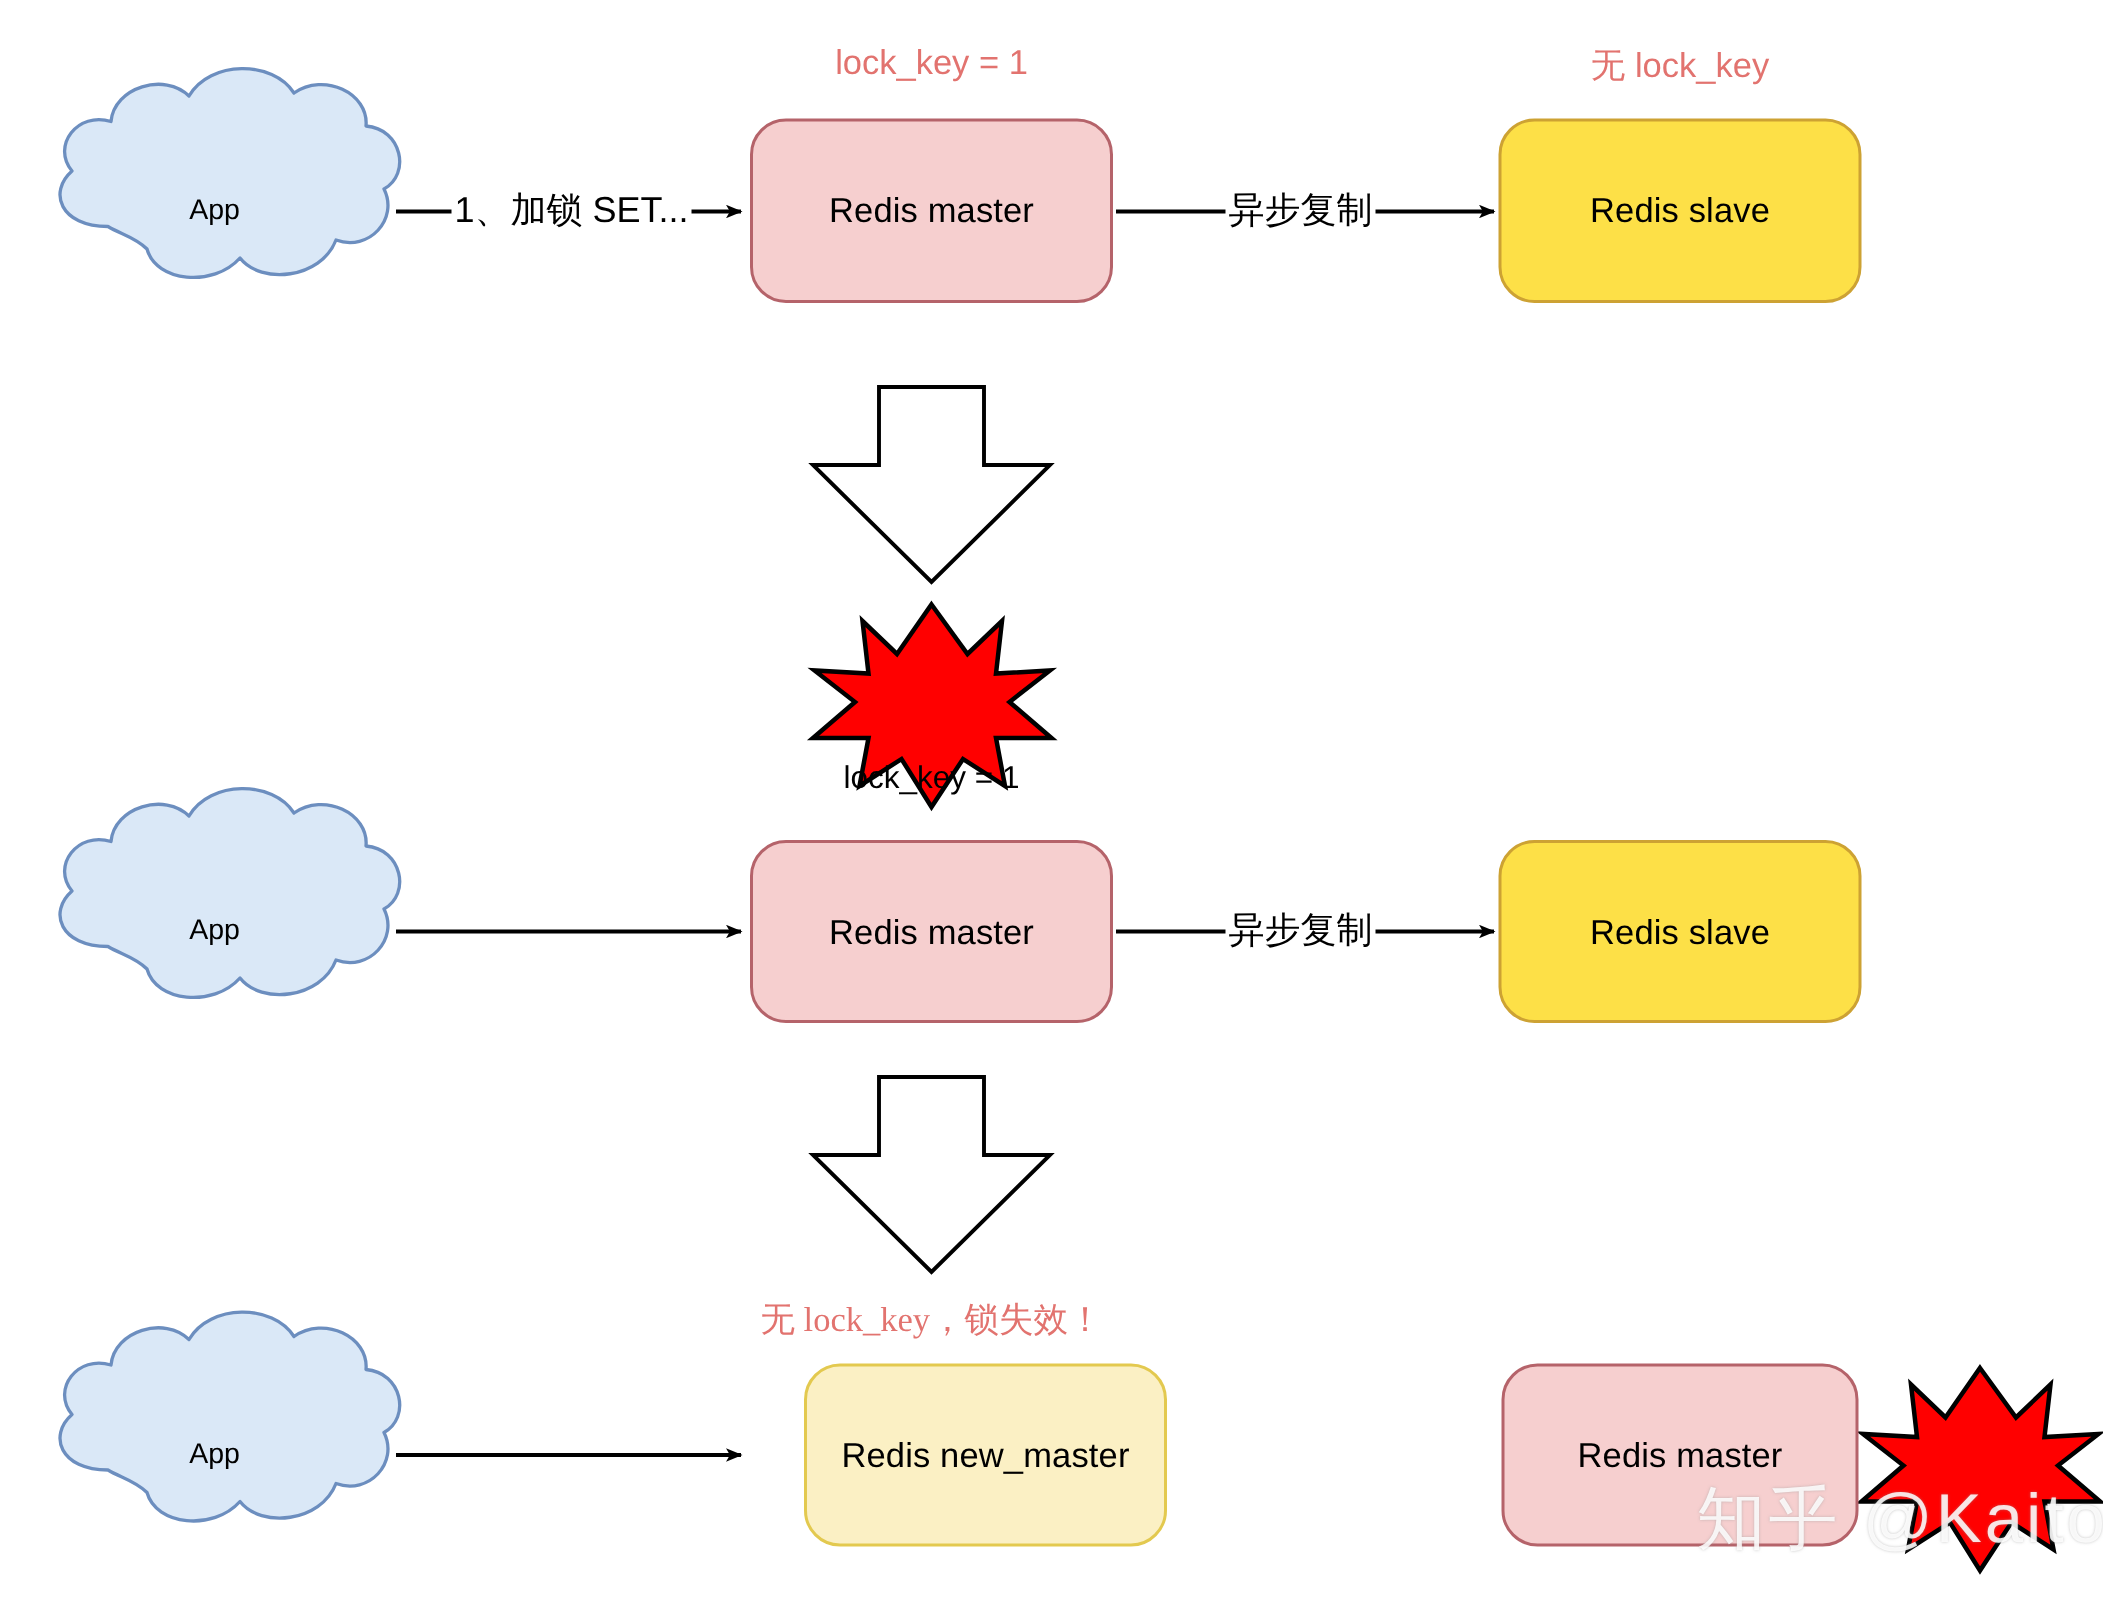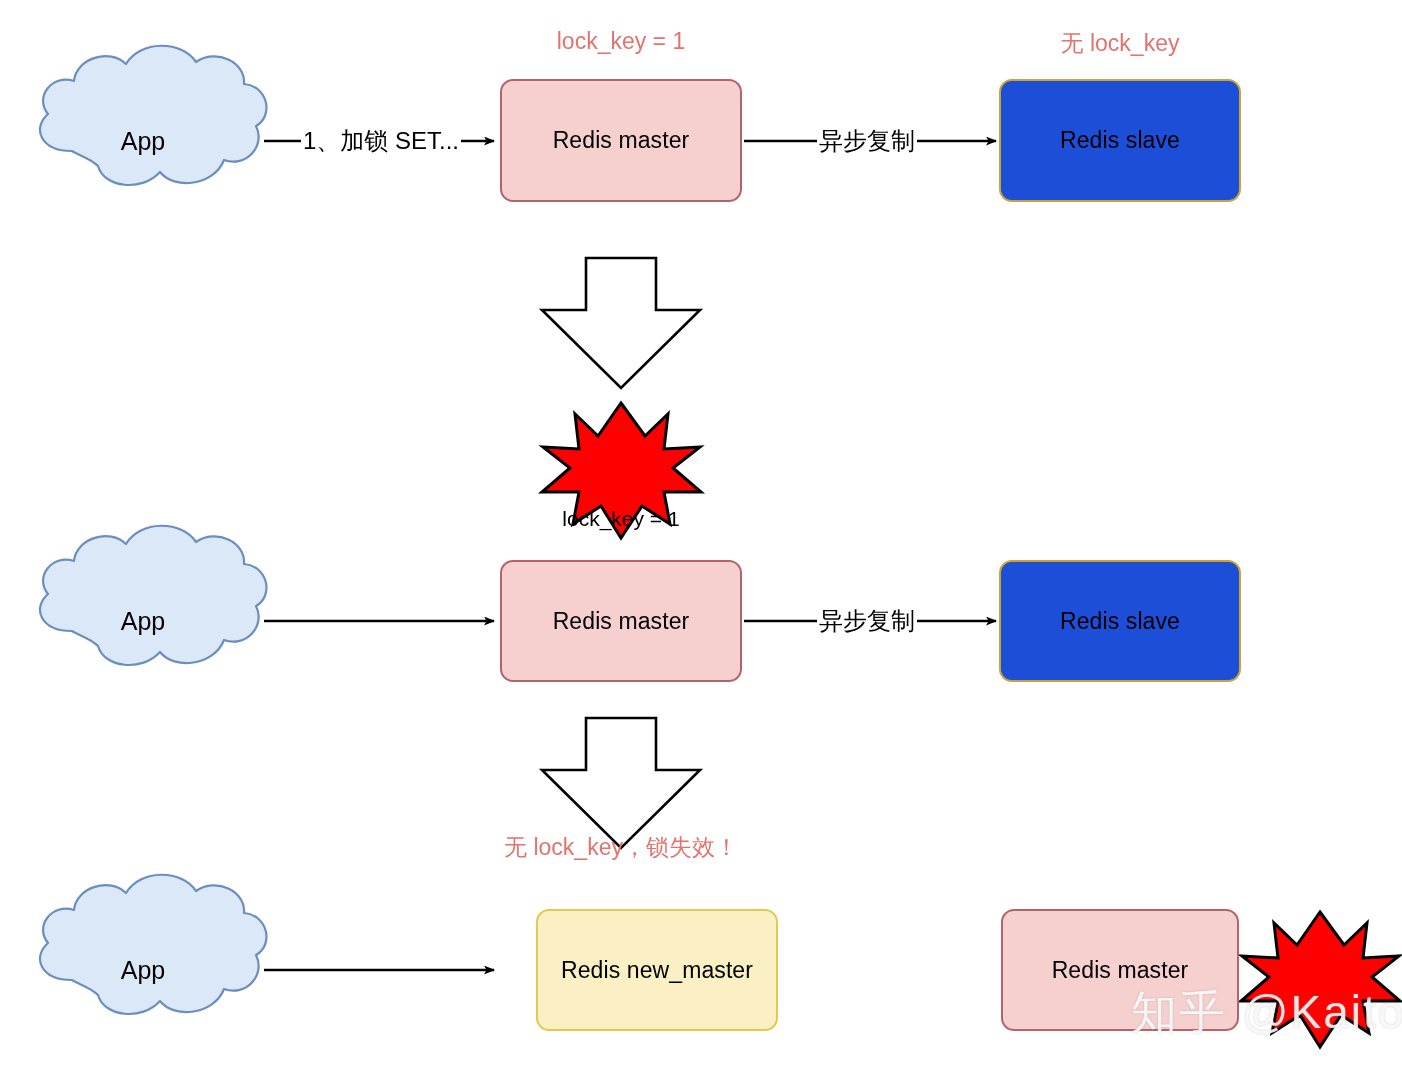--- a/index.html
+++ b/index.html
@@ -16,49 +16,49 @@
     height: 1072px;
     background: #ffffff;
     overflow: hidden;
   }
   .node {
     position: absolute;
     box-sizing: border-box;
     display: flex;
     align-items: center;
     justify-content: center;
-    border-radius: 13px;
+    border-radius: 24px;
     font-size: 23px;
     color: #000000;
     letter-spacing: 0.1px;
     white-space: nowrap;
   }
   .node.master {
     background: #f6cfcf;
     border: 2px solid #b5636a;
   }
   .node.slave {
-    background: #1d4ed8;
+    background: #fde047;
     border: 2px solid #cda233;
   }
   .node.newmaster {
     background: #fbf0c4;
     border: 2px solid #e3c94f;
     margin-left: 36px;
   }
   .cloud-label {
     position: absolute;
     left: 0;
     top: 0;
     width: 100%;
     height: 100%;
     display: flex;
     align-items: center;
     justify-content: center;
-    font-size: 25px;
+    font-size: 19px;
     color: #000000;
     padding-right: 10px;
     box-sizing: border-box;
   }
   .red-label {
     position: absolute;
     font-size: 23px;
     color: #e2736f;
     white-space: nowrap;
     text-align: center;
@@ -186,21 +186,21 @@
   <div class="cloud-label" style="left:32px; top:550px; width:232px; height:142px;">App</div>
 
   <div class="node master" style="left:500px; top:560px; width:242px; height:122px;">Redis master</div>
 
   <div class="edge-label" style="left:817px; top:610px;">异步复制</div>
 
   <div class="node slave" style="left:999px; top:560px; width:242px; height:122px;">Redis slave</div>
 
   <div class="cloud-label" style="left:32px; top:899px; width:232px; height:142px;">App</div>
 
-  <div class="red-label" style="left:470px; top:832px; width:302px;">无 lock_key，锁失效！</div>
+  <div class="red-label" style="left:470px; top:864px; width:302px;font-family:Liberation Serif, serif;">无 lock_key，锁失效！</div>
 
   <div class="node newmaster" style="left:500px; top:909px; width:242px; height:122px;">Redis new_master</div>
 
   <div class="node master" style="left:1001px; top:909px; width:238px; height:122px;">Redis master</div>
 
   <div class="watermark" style="left:1131px; top:982px;">知乎 @Kaito</div>
 
 </div>
 
 </body></html>

